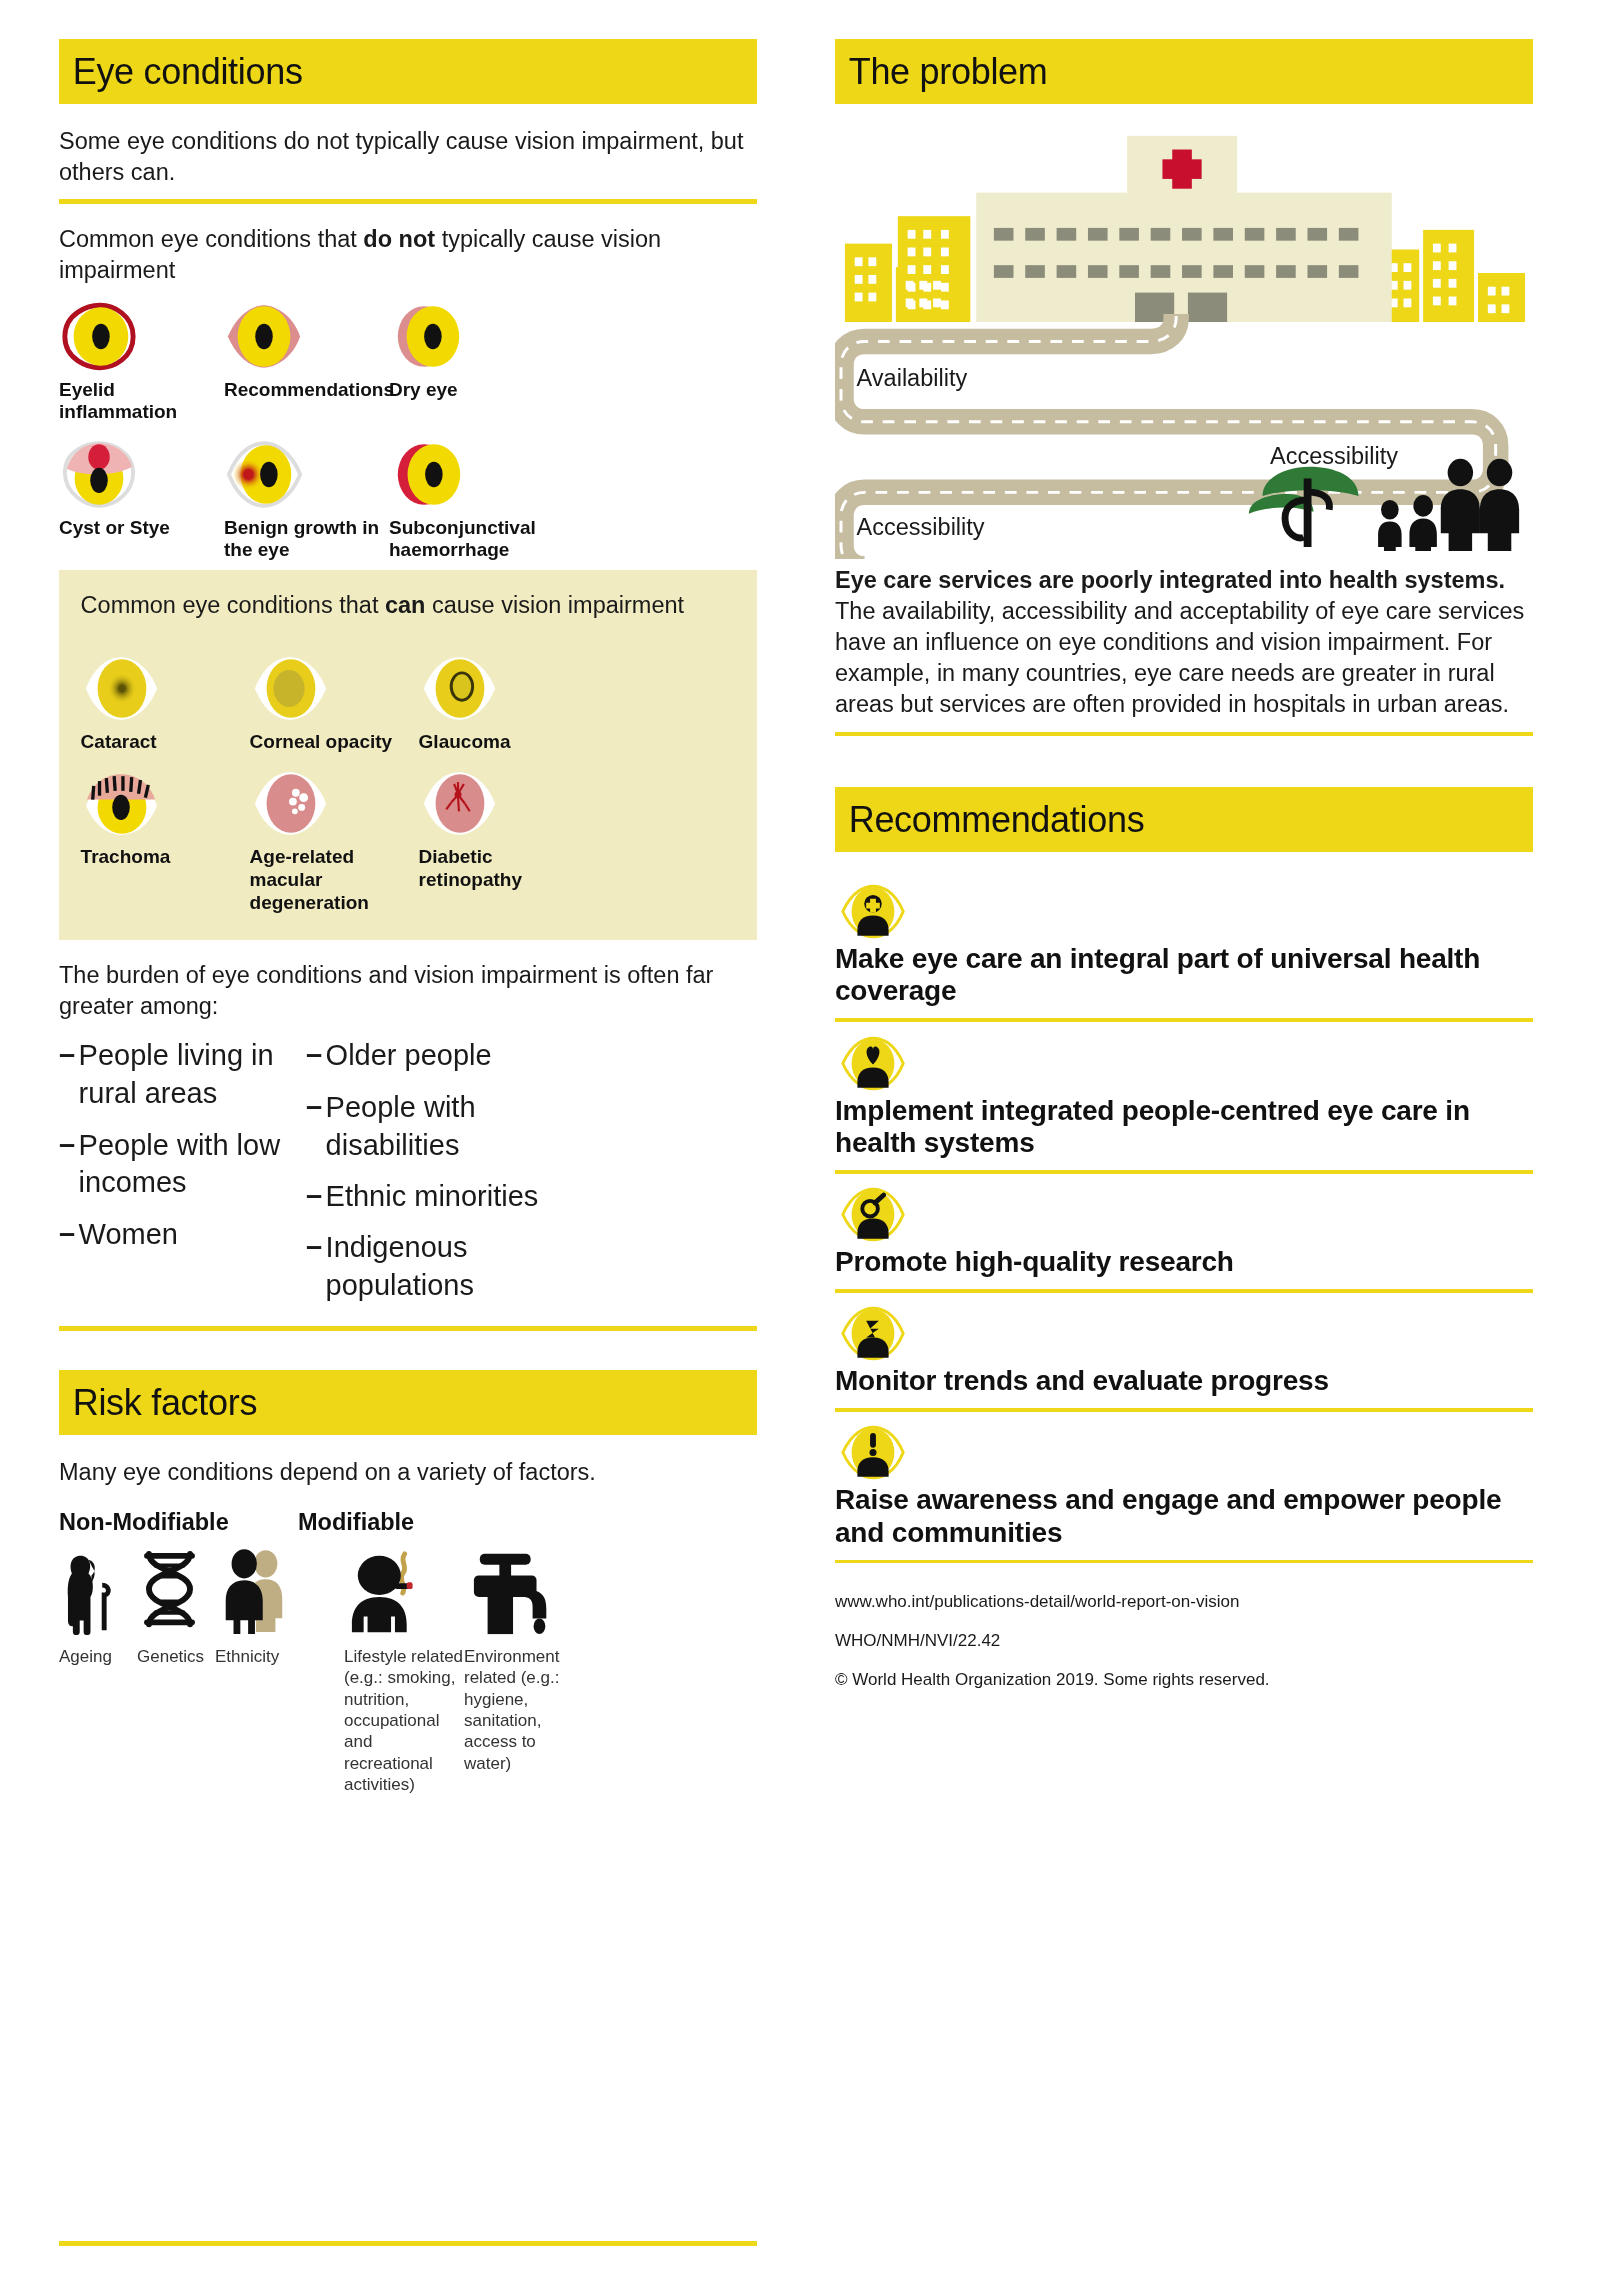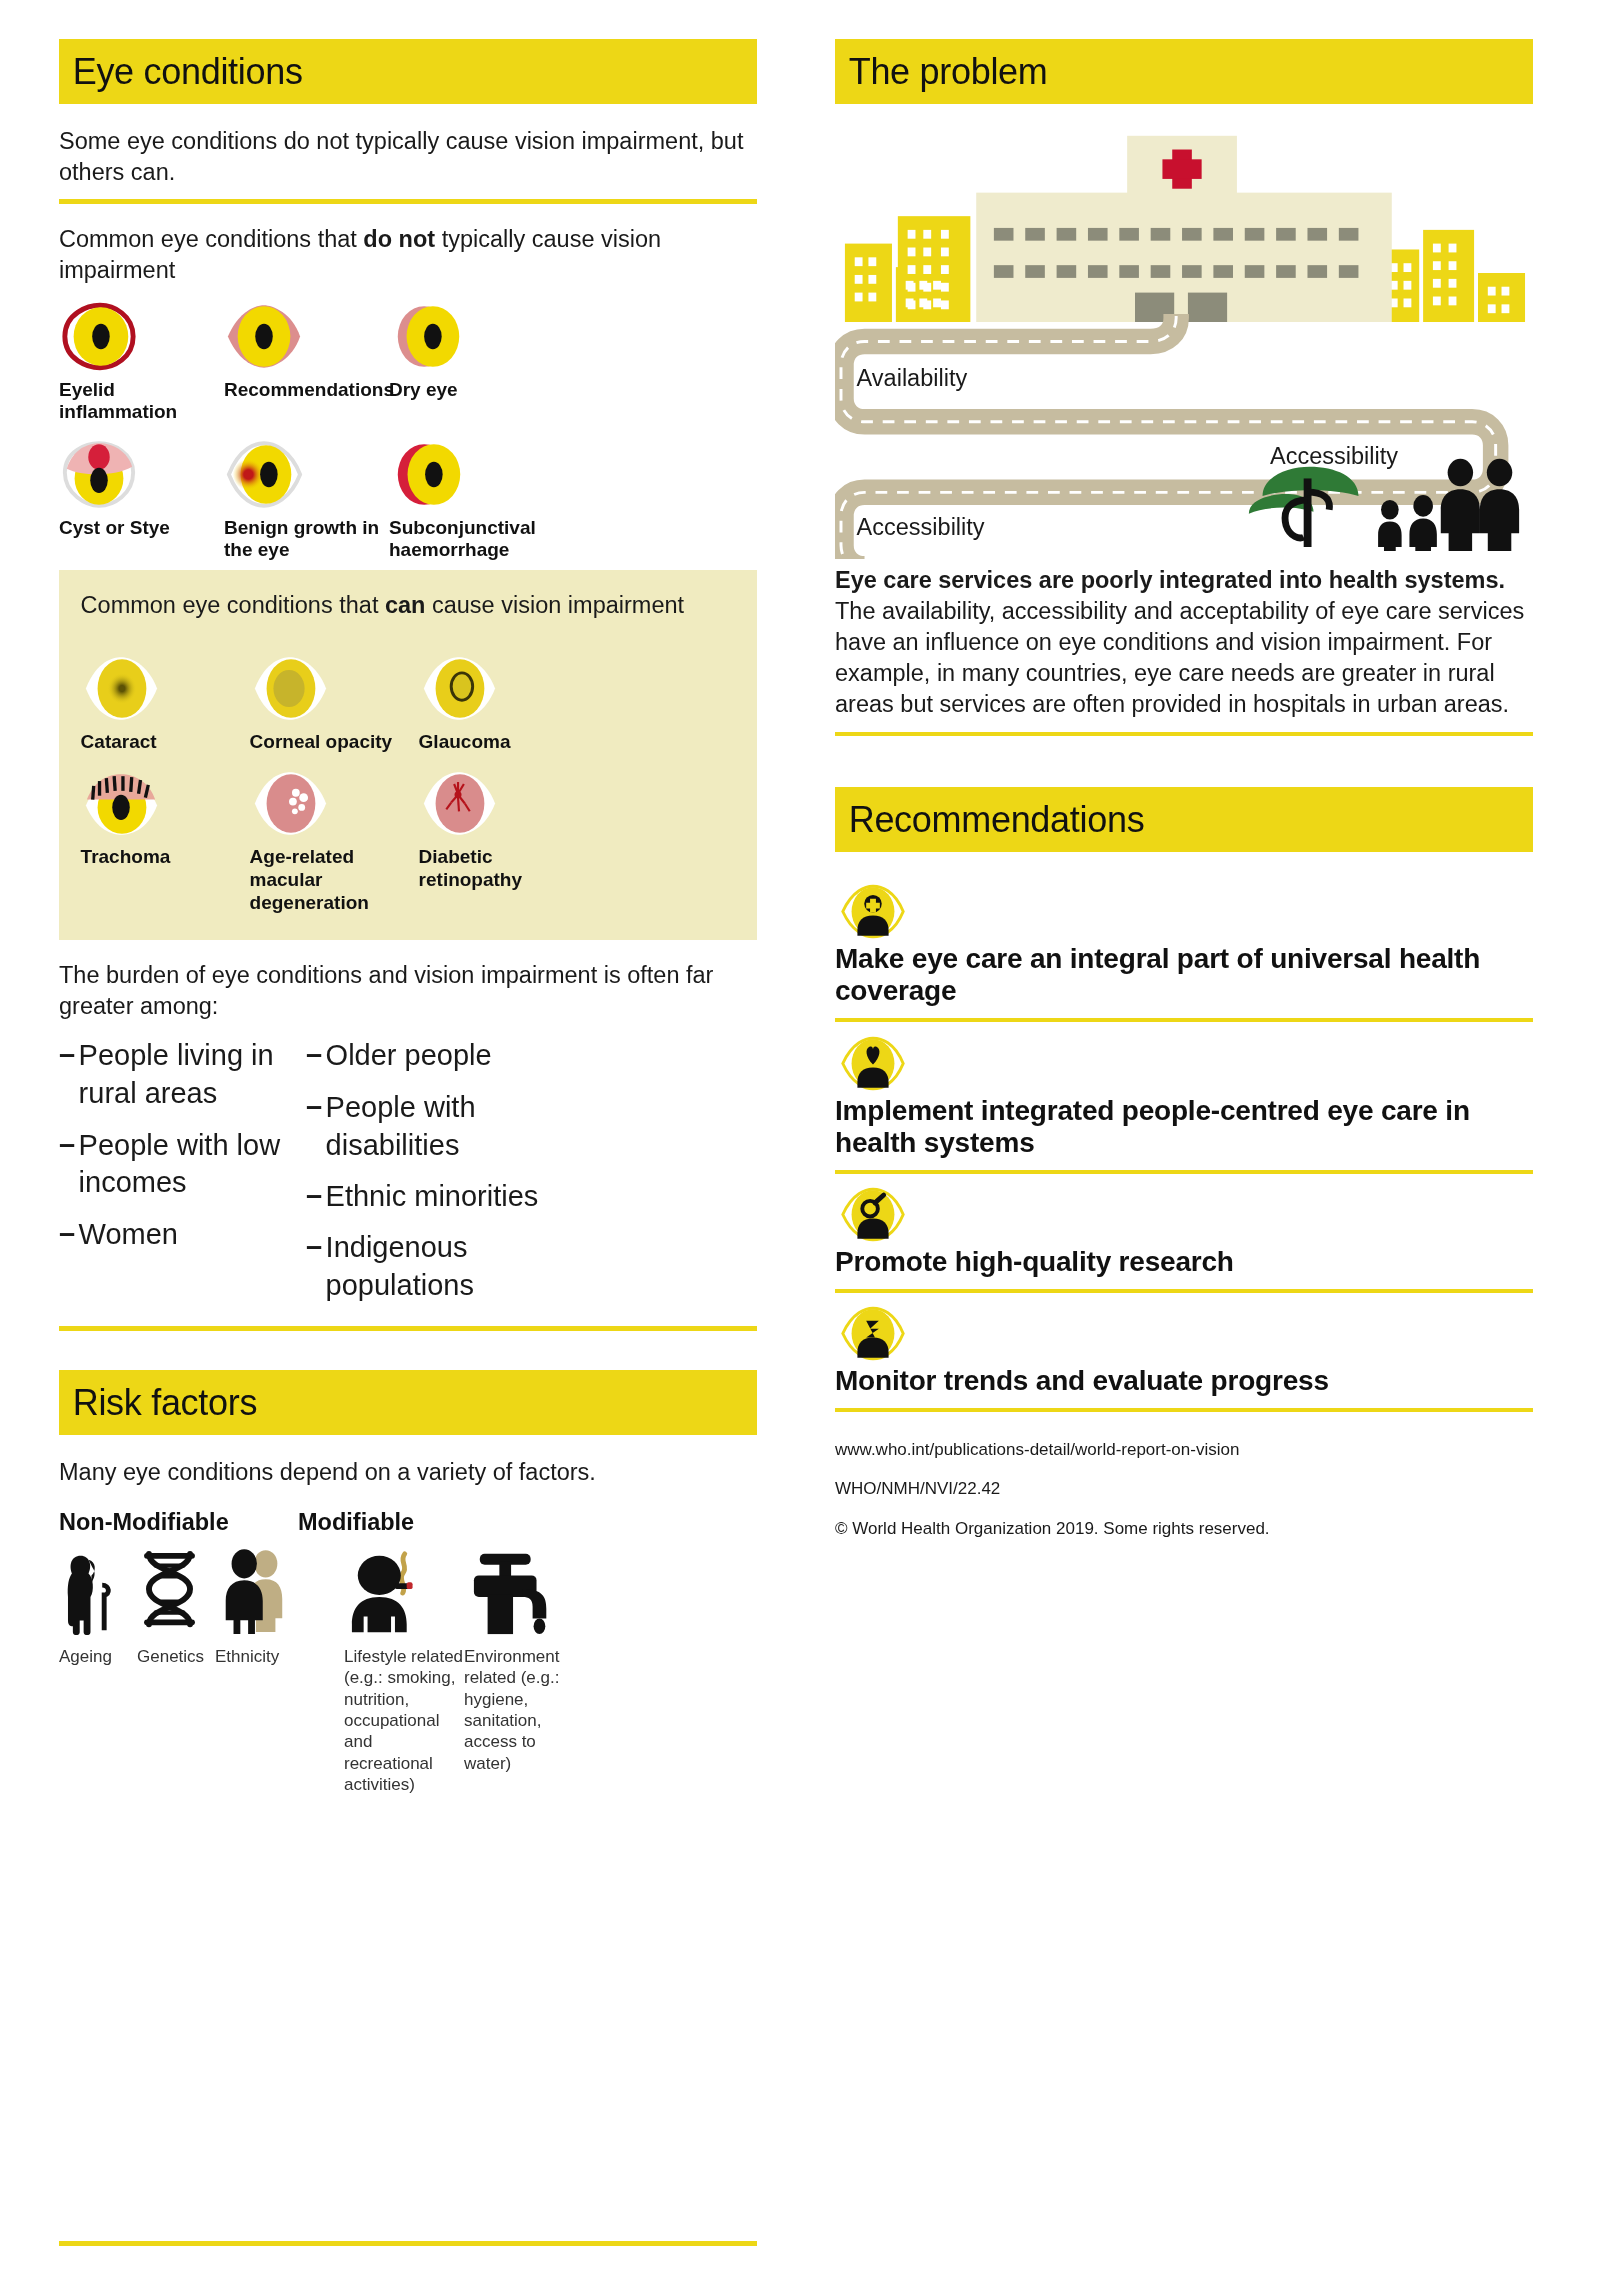--- a/index.html
+++ b/index.html
@@ -615,20 +615,33 @@
           <path d="M8 28 C18 6 32 2 39 2 C47 2 61 6 70 28 C61 50 47 54 39 54 C32 54 18 50 8 28 Z" fill="none" stroke="#EDD716" stroke-width="3"></path>
           <ellipse cx="39" cy="28" rx="22" ry="25" fill="#EDD716"></ellipse>
           <path d="M32 15 h13 l-9 8 h9 l-13 9 h9 l-9 -17 z" fill="#111"></path>
           <path d="M39 32 C28 32 23 38 23 47 L23 53 L55 53 L55 47 C55 38 50 32 39 32 Z" fill="#111"></path>
         </svg>
       </div>
       <div class="txt">Monitor trends and evaluate progress</div>
       <div class="rec-sep"></div>
     </div>
 
+    <div class="rec">
+      <div class="icn">
+        <svg width="76" height="55" viewBox="0 0 78 56">
+          <path d="M8 28 C18 6 32 2 39 2 C47 2 61 6 70 28 C61 50 47 54 39 54 C32 54 18 50 8 28 Z" fill="none" stroke="#EDD716" stroke-width="3"></path>
+          <ellipse cx="39" cy="28" rx="22" ry="25" fill="#EDD716"></ellipse>
+          <rect x="36" y="8" width="6" height="15" rx="3" fill="#111"></rect>
+          <circle cx="39" cy="28" r="3.6" fill="#111"></circle>
+          <path d="M39 33 C28 33 23 39 23 47 L23 53 L55 53 L55 47 C55 39 50 33 39 33 Z" fill="#111"></path>
+        </svg>
+      </div>
+      <div class="txt">Raise awareness and engage and empower people and communities</div>
+      <div class="rec-sep"></div>
+    </div>
 
     <div class="footer">
       <p>www.who.int/publications-detail/world-report-on-vision</p>
       <p>WHO/NMH/NVI/22.42</p>
       <p class="tight">© World Health Organization 2019. Some rights reserved.</p>
     </div>
   </div>
 </div>
 
 

